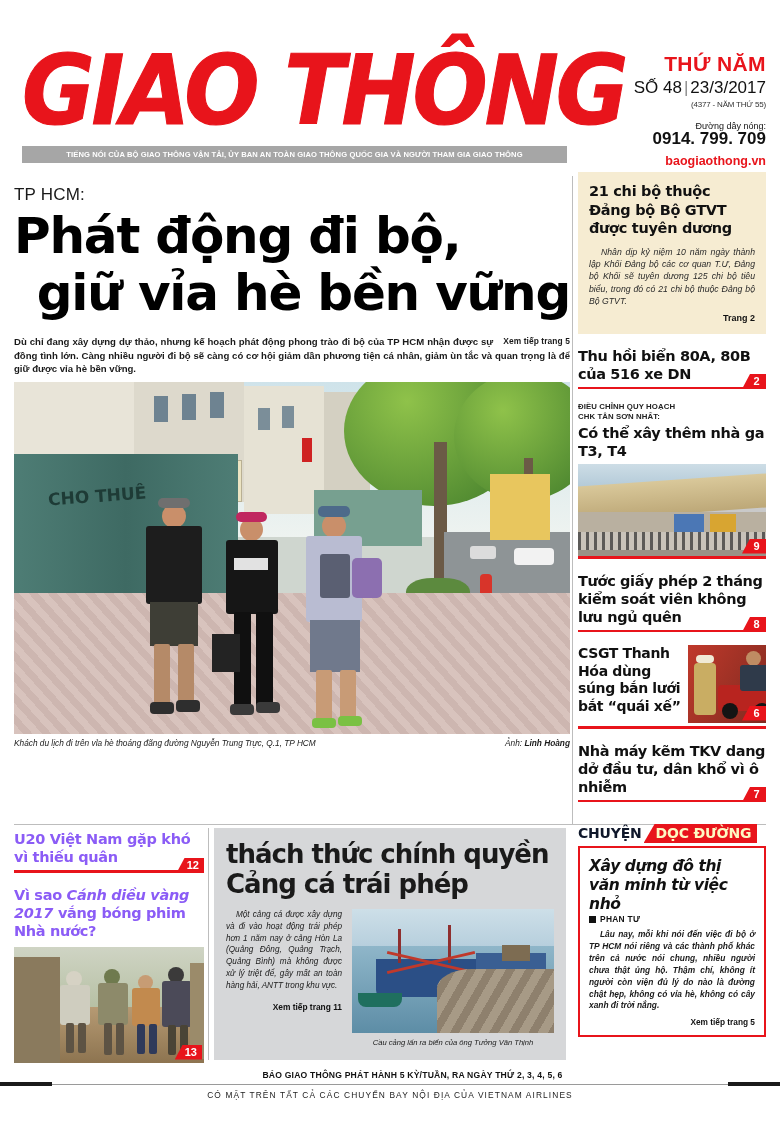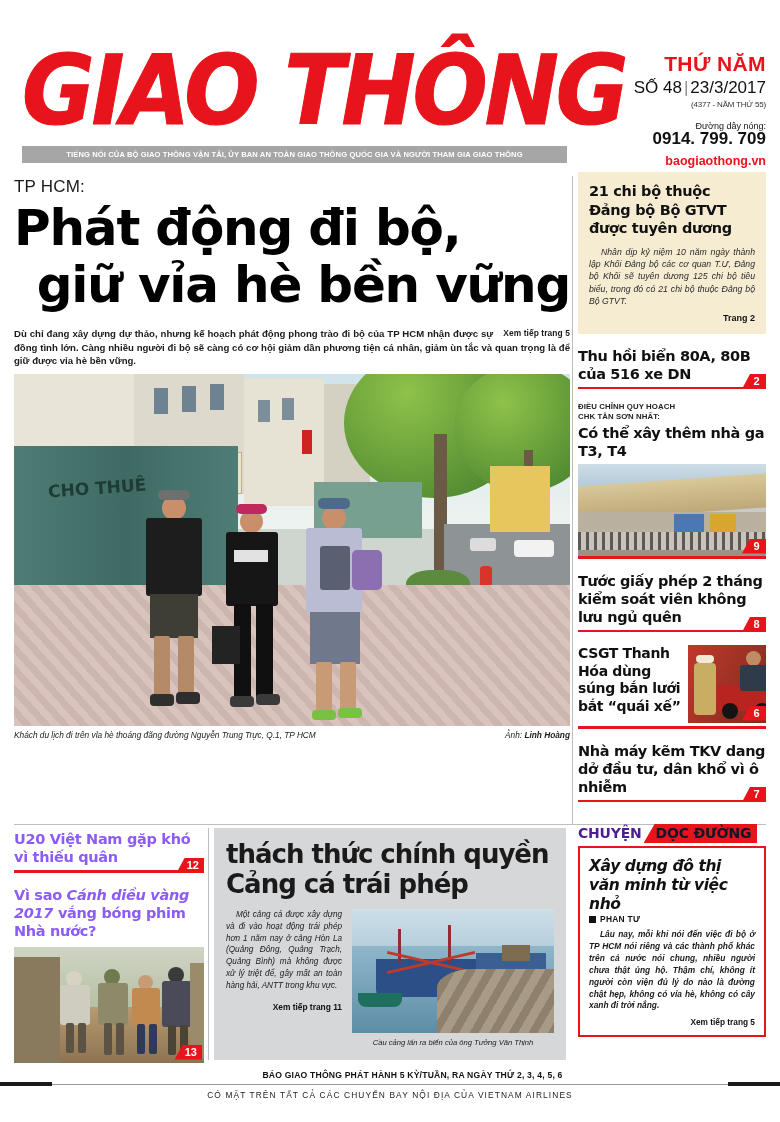--- a/index.html
+++ b/index.html
@@ -40,21 +40,21 @@
   .mh-issue b { font-weight: 400; }
   .mh-issue .sep { color: #888; font-weight: 400; padding: 0 2px; }
   .mh-year { font-size: 8px; color: #333; letter-spacing: -.2px; line-height: 12px; }
   .mh-hot-lbl { font-size: 9px; color: #111; margin-top: 9px; line-height: 12px; }
   .mh-hot-num { font-size: 17px; font-weight: 700; color: #111; line-height: 14px; }
   .mh-site { font-size: 12.5px; font-weight: 700; color: #e8141b; margin-top: 8px; line-height: 14px; }
 
   
   .body-area { position: absolute; left: 0; top: 172px; width: 780px; height: 898px; }
 
-  .col-left  { position: absolute; left: 14px;  top: 4px;  width: 556px; }
+  .col-left  { position: absolute; left: 14px;  top: 12px;  width: 556px; }
   .col-right { position: absolute; left: 578px; top: 0;  width: 188px; }
 
   .vline {
     position: absolute; left: 572px; top: 4px; width: 1px; height: 648px;
     background: #bdbdbd;
   }
 
   
   .kicker-tp { font-size: 17px; font-weight: 400; color: #1a1a1a; letter-spacing: .2px; line-height: 22px; }
   .lead-head {
@@ -135,24 +135,24 @@
   .bc-jump { font-size: 8.4px; font-weight: 700; text-align: right; margin-top: 10px; color: #111; }
   .bc-piccol { flex: 1 1 auto; }
   .bc-photo { position: relative; width: 100%; height: 124px; overflow: hidden; background: #9fb8c6; }
   .bc-cap { font-size: 7.6px; font-style: italic; color: #1a1a1a; margin-top: 5px; text-align: center; }
 
   
   .cdd { position: absolute; left: 578px; top: 0px; width: 188px; }
   .cdd-tabs { display: flex; align-items: stretch; height: 19px; }
   .cdd-t1 {
     font-family: "DejaVu Sans", sans-serif; font-weight: 700; font-size: 14px;
-    color: #4c1d95; letter-spacing: -.2px; line-height: 19px; padding-right: 12px;
+    color: #0f172a; letter-spacing: -.2px; line-height: 19px; padding-right: 12px;
   }
   .cdd-t2 {
-    position: relative; background: #e8141b; color: #0f172a; font-weight: 700;
+    position: relative; background: #e8141b; color: #fef9c3; font-weight: 700;
     font-family: "DejaVu Sans", sans-serif; font-size: 14px; letter-spacing: -.2px;
     line-height: 19px; padding: 0 6px 0 12px; margin-left: -10px;
     clip-path: polygon(11px 0, 100% 0, 100% 100%, 0 100%);
   }
   .cdd-box { border: 2.5px solid #e8141b; padding: 9px 9px 8px 9px; margin-top: 3px; }
   .cdd-head {
     font-family: "DejaVu Sans", sans-serif; font-weight: 700; font-style: italic;
     font-size: 15.5px; line-height: 19px; color: #111; letter-spacing: -.4px;
   }
   .cdd-author { display: flex; align-items: center; gap: 4px; }

